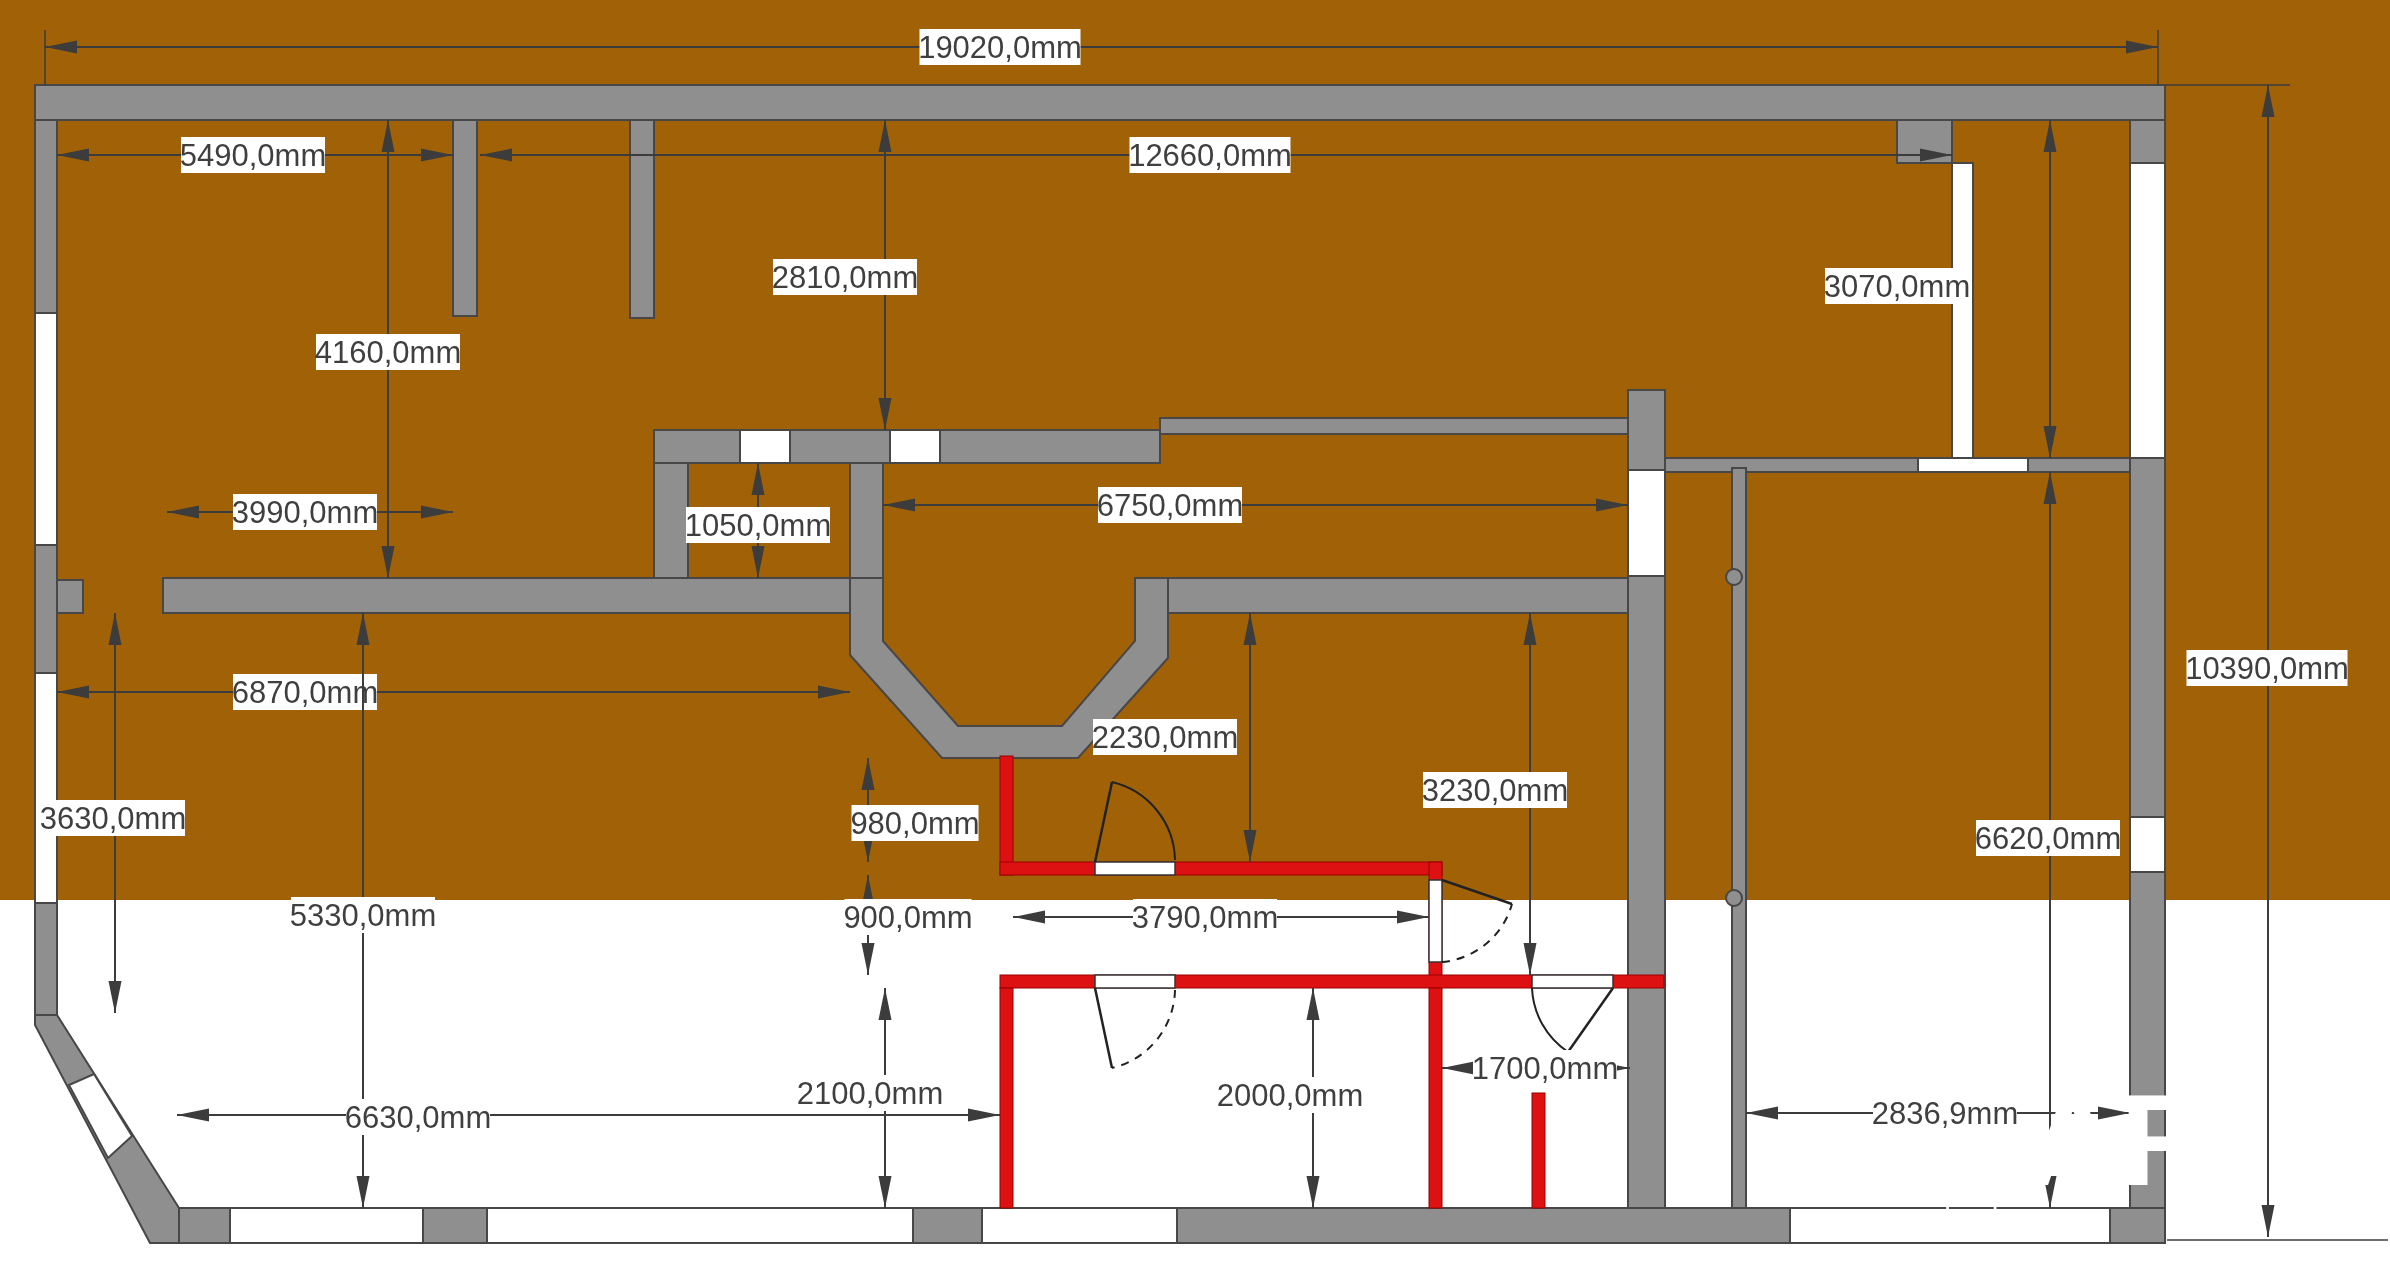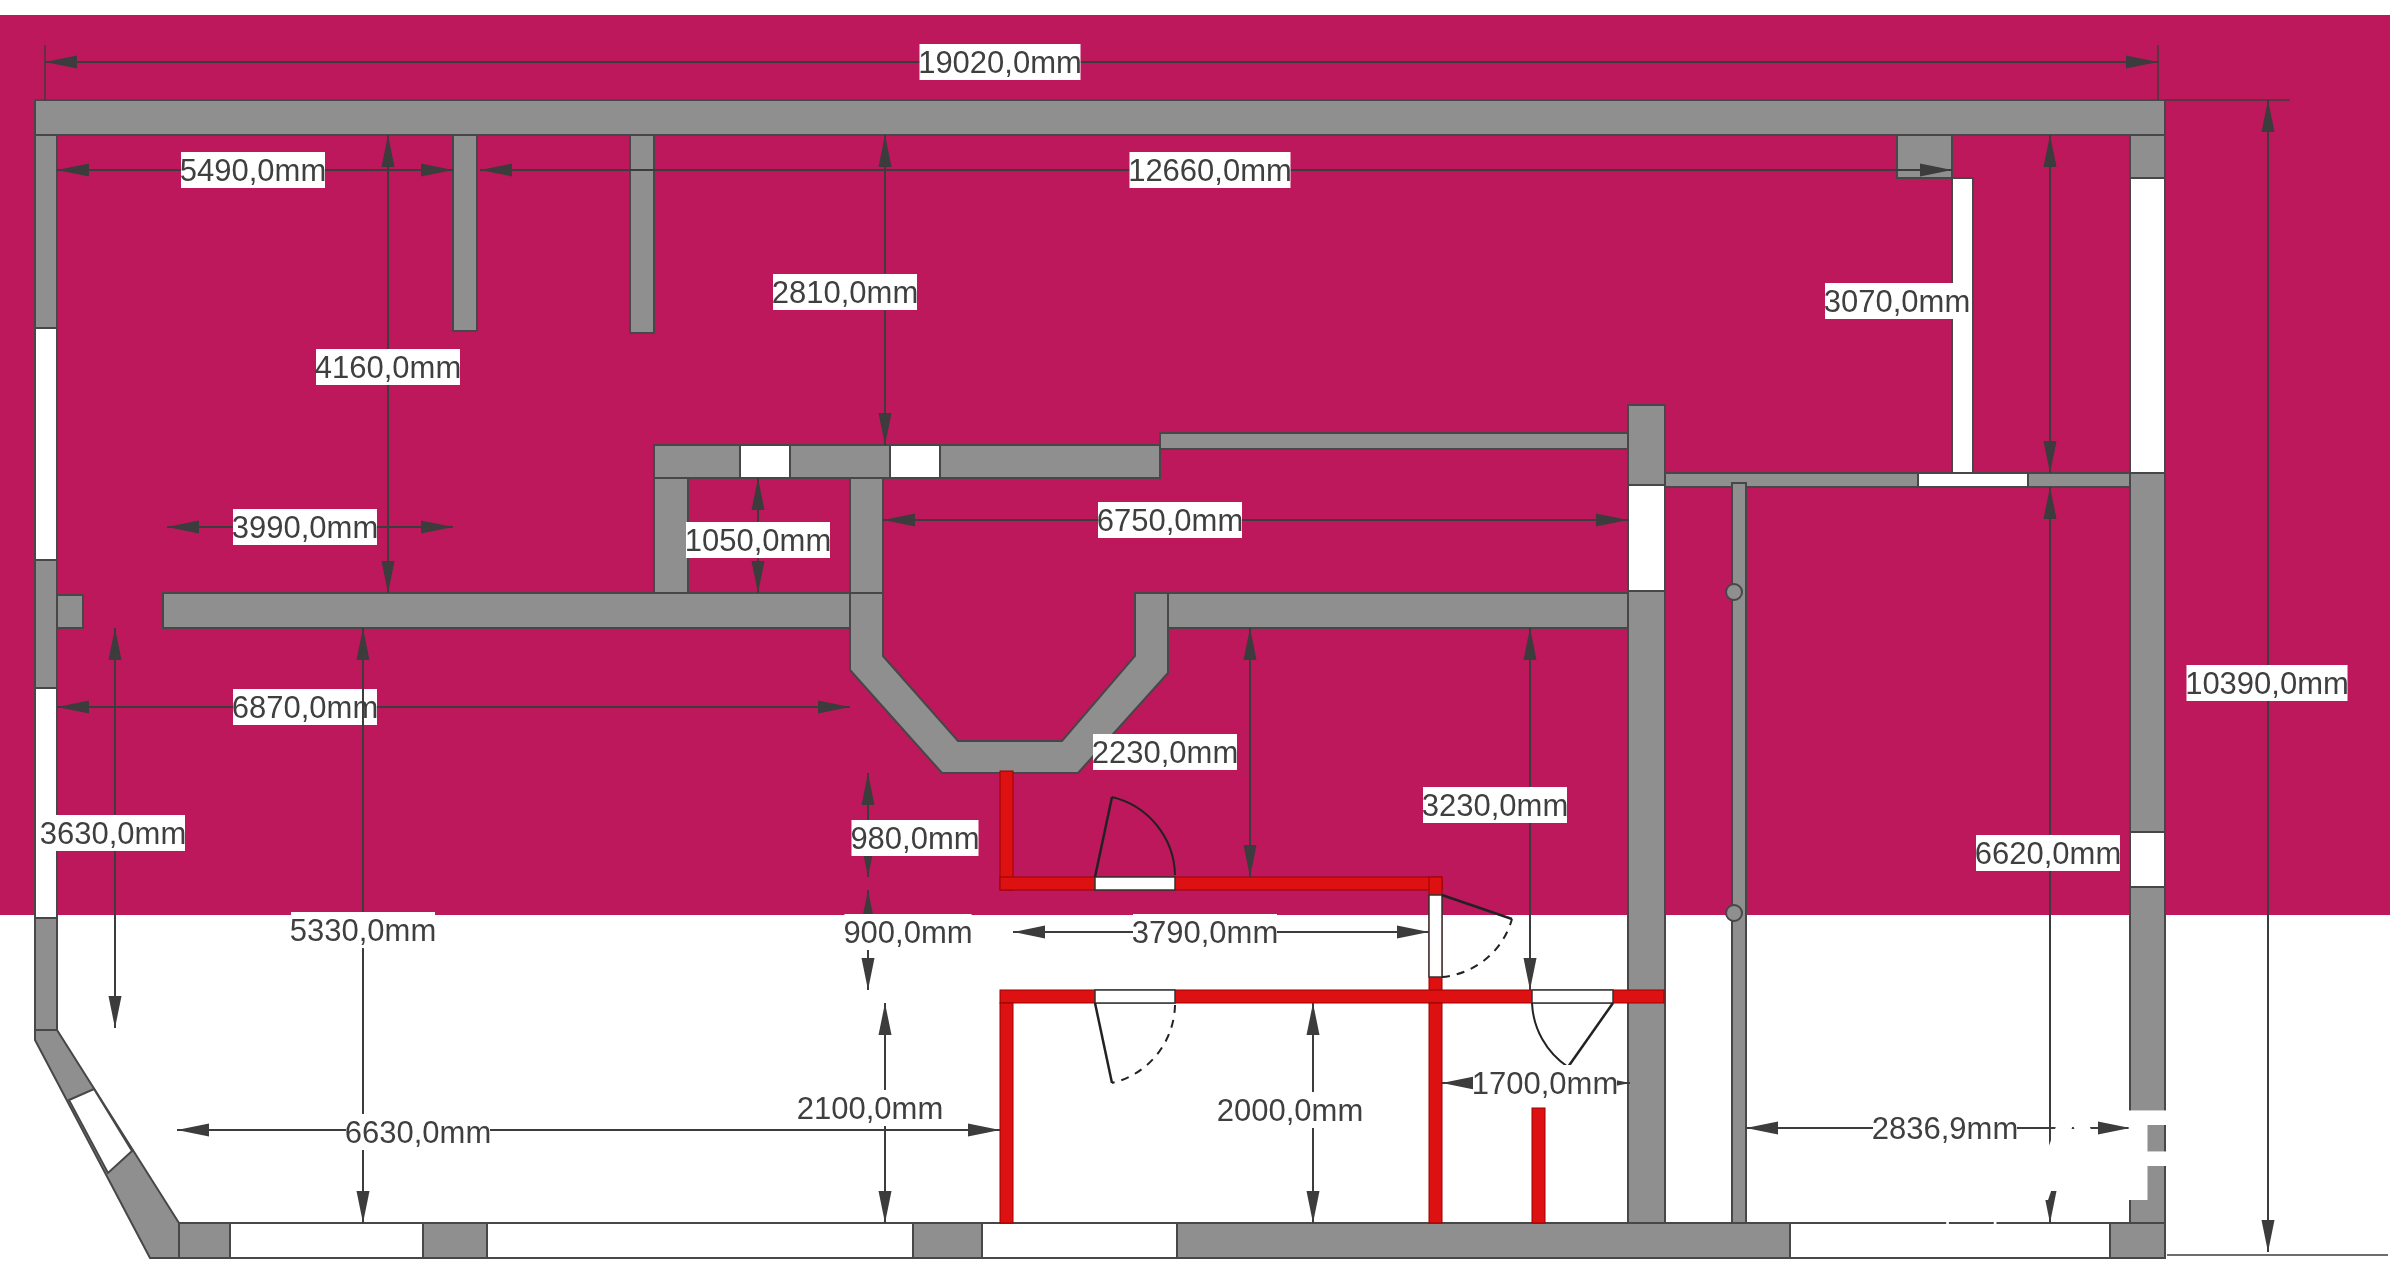--- a/index.html
+++ b/index.html
@@ -1,17 +1,17 @@
 <!DOCTYPE html>
 <html><head>
 <meta charset="utf-8">
 <style>
   html,body{margin:0;padding:0;background:#ffffff;}
   body{width:2390px;height:1280px;overflow:hidden;font-family:"Liberation Sans",sans-serif;}
-  #stage{position:relative;width:2390px;height:900px;background:#be185d;margin-top:15px;}
+  #stage{position:relative;width:2390px;height:900px;background:#a16207;}
   svg{display:block}
   text.dim{font-family:"Liberation Sans","DejaVu Sans",sans-serif;fill:#3f3f3f;}
 </style>
 </head>
 <body>
 
 <div id="stage">
   <svg id="plan-svg" width="2390" height="1280" viewBox="0 0 2390 1280" xmlns="http://www.w3.org/2000/svg">
     <defs>
       <marker id="arr" markerUnits="userSpaceOnUse" markerWidth="34" markerHeight="16" refX="33" refY="8" orient="auto-start-reverse">

